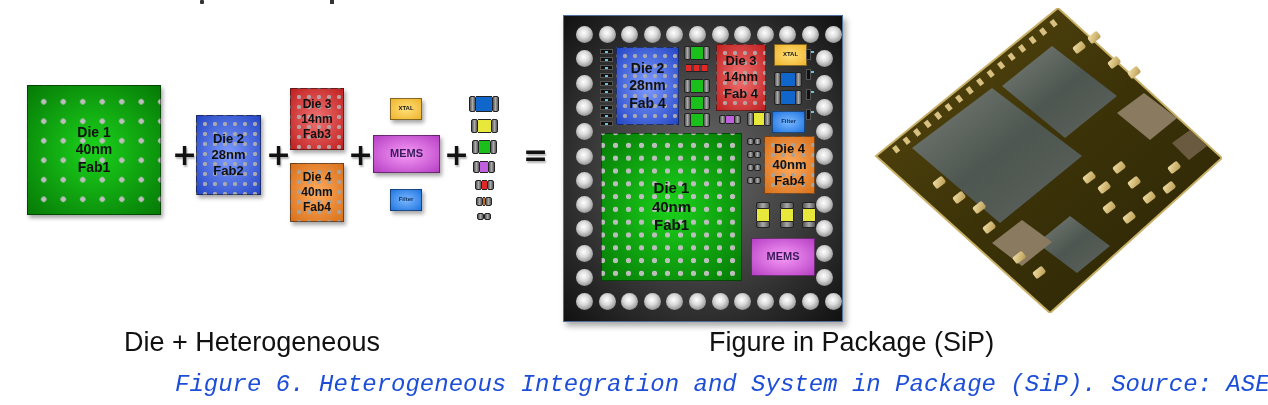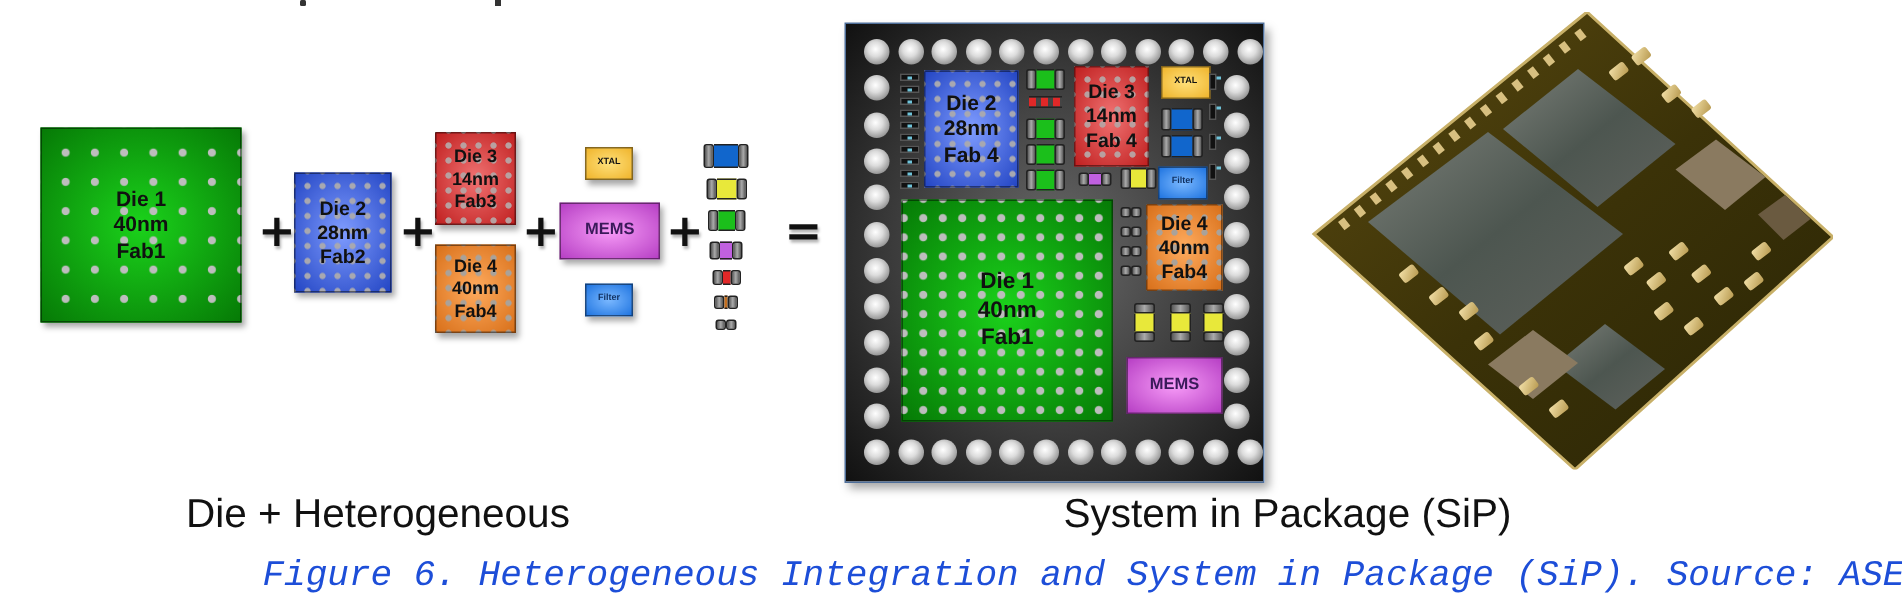--- a/index.html
+++ b/index.html
@@ -338,14 +338,14 @@
       <rect x="125" y="56" width="5" height="7" fill="#d8c080" transform="rotate(-38 125 56)"></rect>
       <rect x="135.5" y="47.599999999999994" width="5" height="7" fill="#d8c080" transform="rotate(-38 135.5 47.599999999999994)"></rect>
       <rect x="146" y="39.19999999999999" width="5" height="7" fill="#d8c080" transform="rotate(-38 146 39.19999999999999)"></rect>
       <rect x="156.5" y="30.799999999999997" width="5" height="7" fill="#d8c080" transform="rotate(-38 156.5 30.799999999999997)"></rect>
       <rect x="167" y="22.39999999999999" width="5" height="7" fill="#d8c080" transform="rotate(-38 167 22.39999999999999)"></rect>
       <rect x="177.5" y="14" width="5" height="7" fill="#d8c080" transform="rotate(-38 177.5 14)"></rect>
     </g>
 </svg>
 
 <div class="caption-head" style="left:124px;top:327px;">Die + Heterogeneous</div>
-<div class="caption-head" style="left:709px;top:327px;">System in Package (SiP)</div>
+<div class="caption-head" style="left:709px;top:327px;">Figure in Package (SiP)</div>
 <div class="fig-caption">Figure 6.  Heterogeneous Integration and System in Package (SiP). Source: ASE</div>
 
 </body></html>

